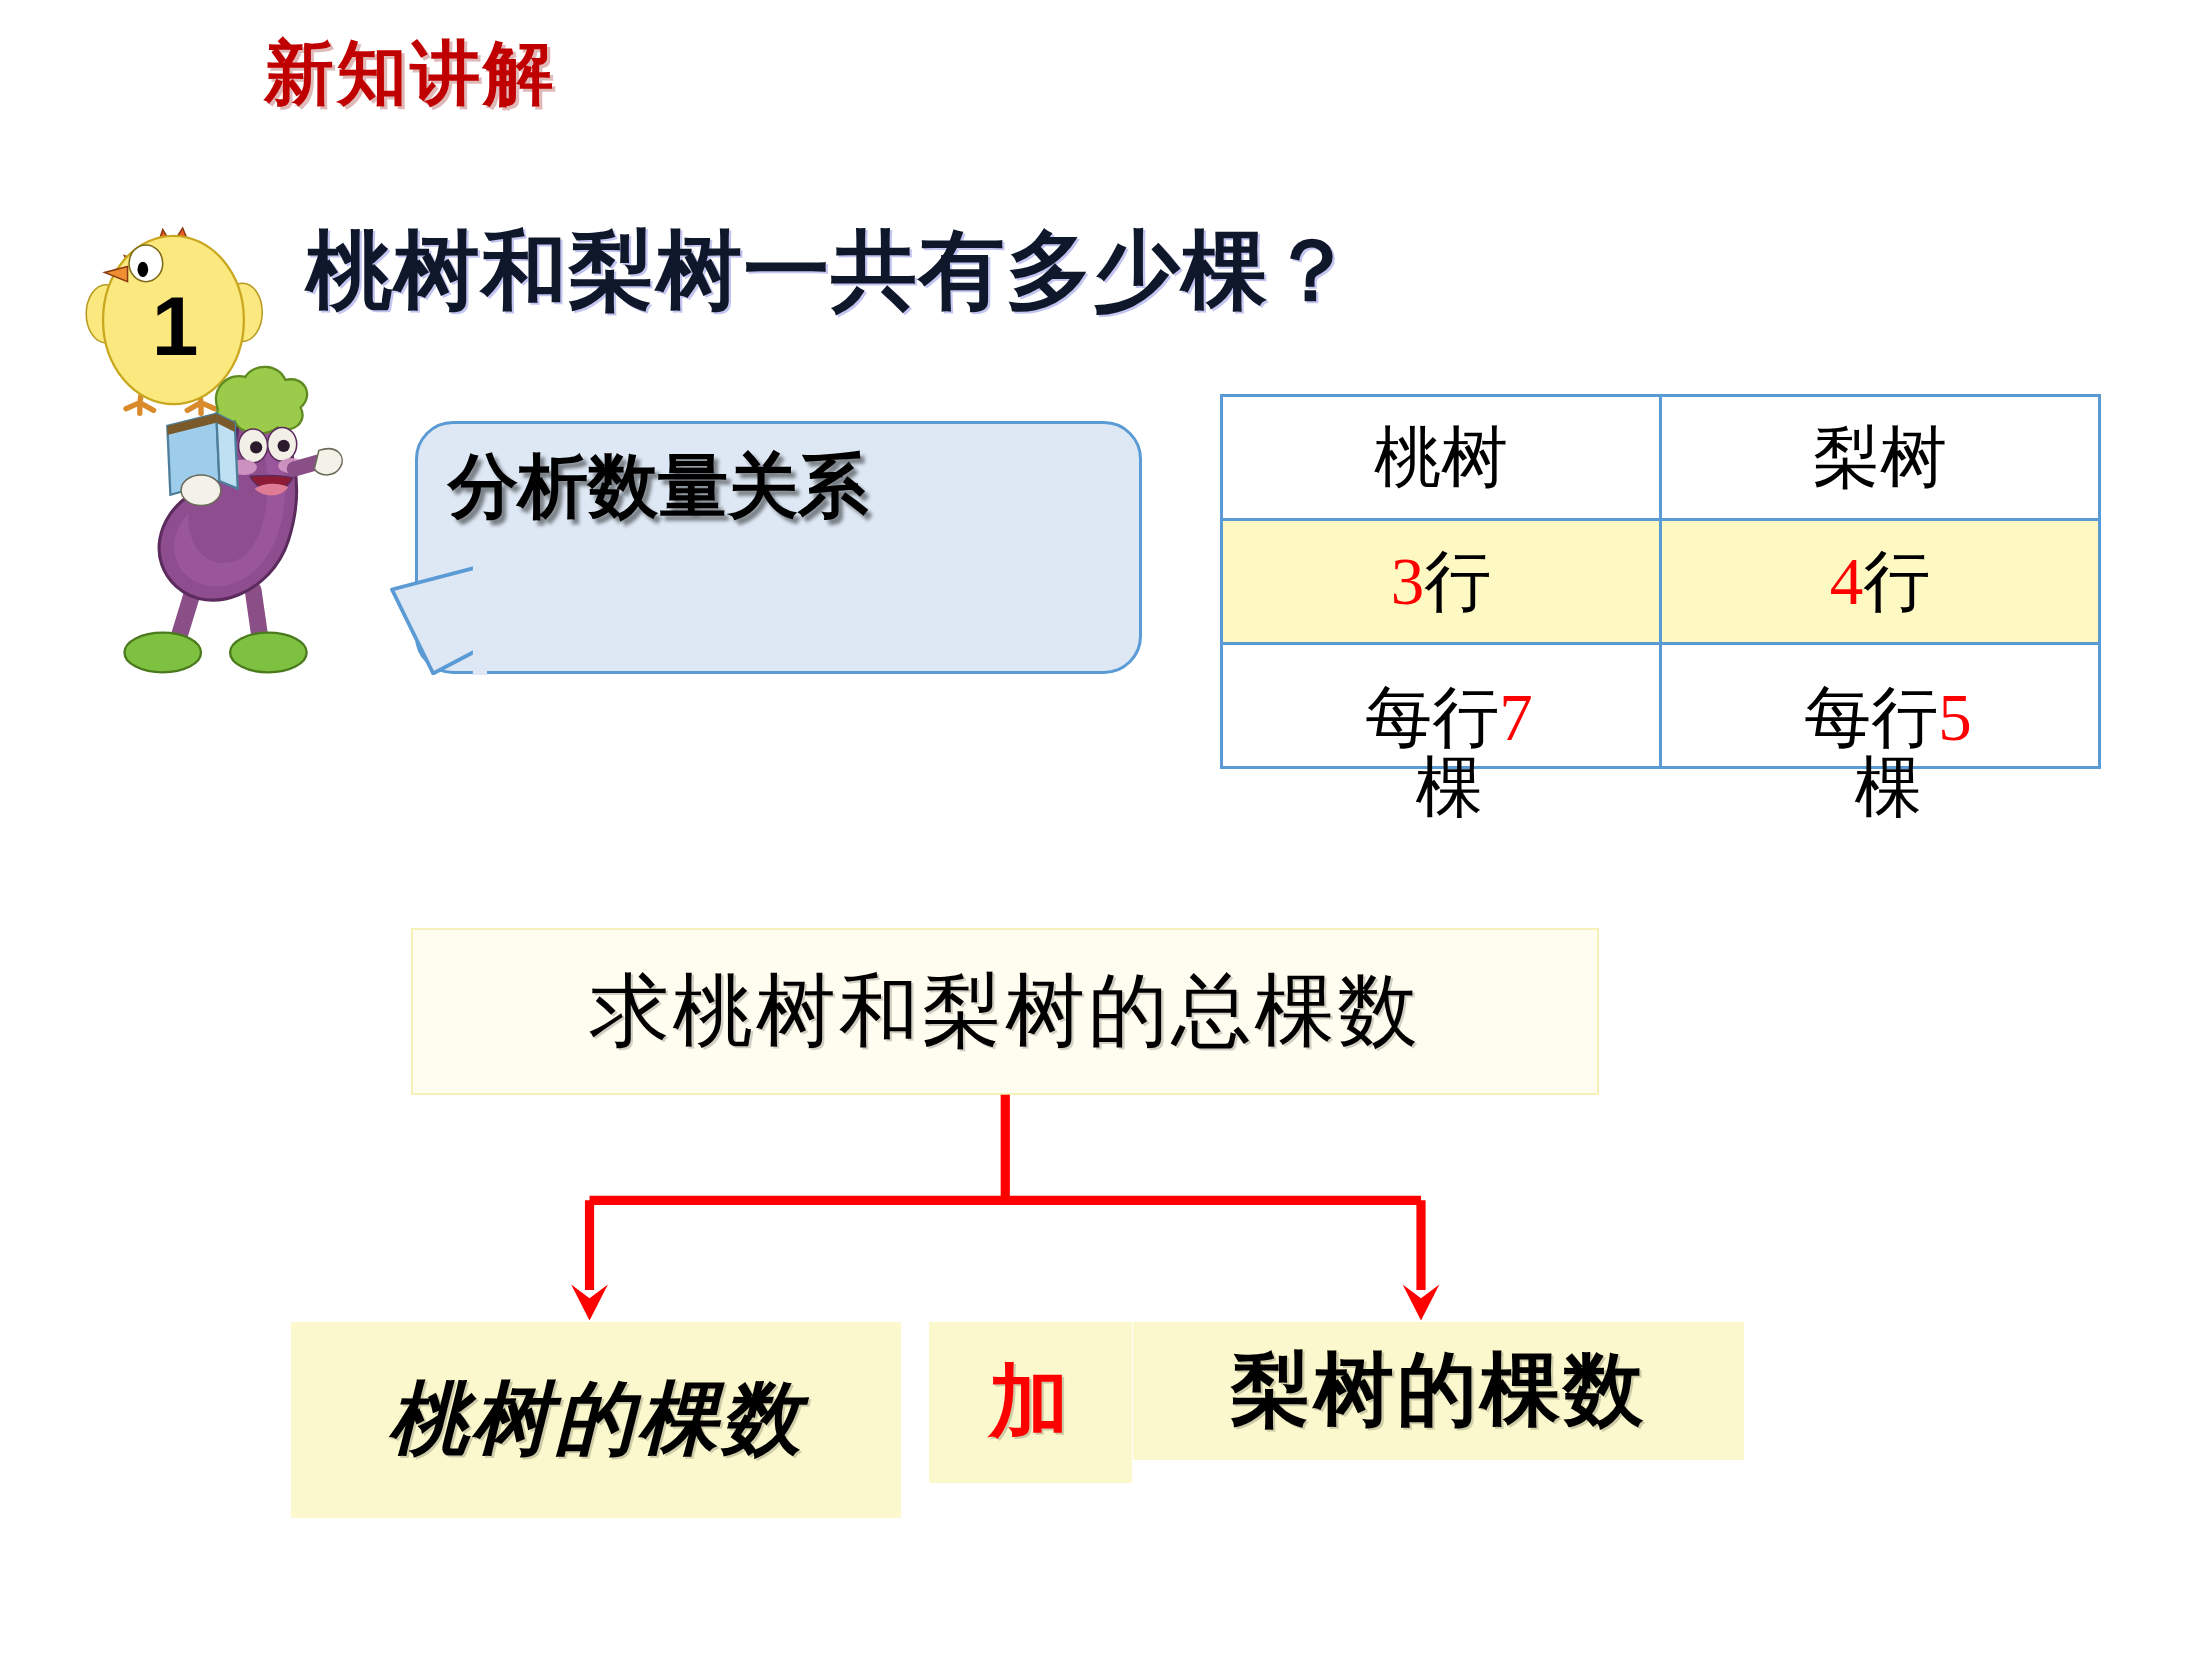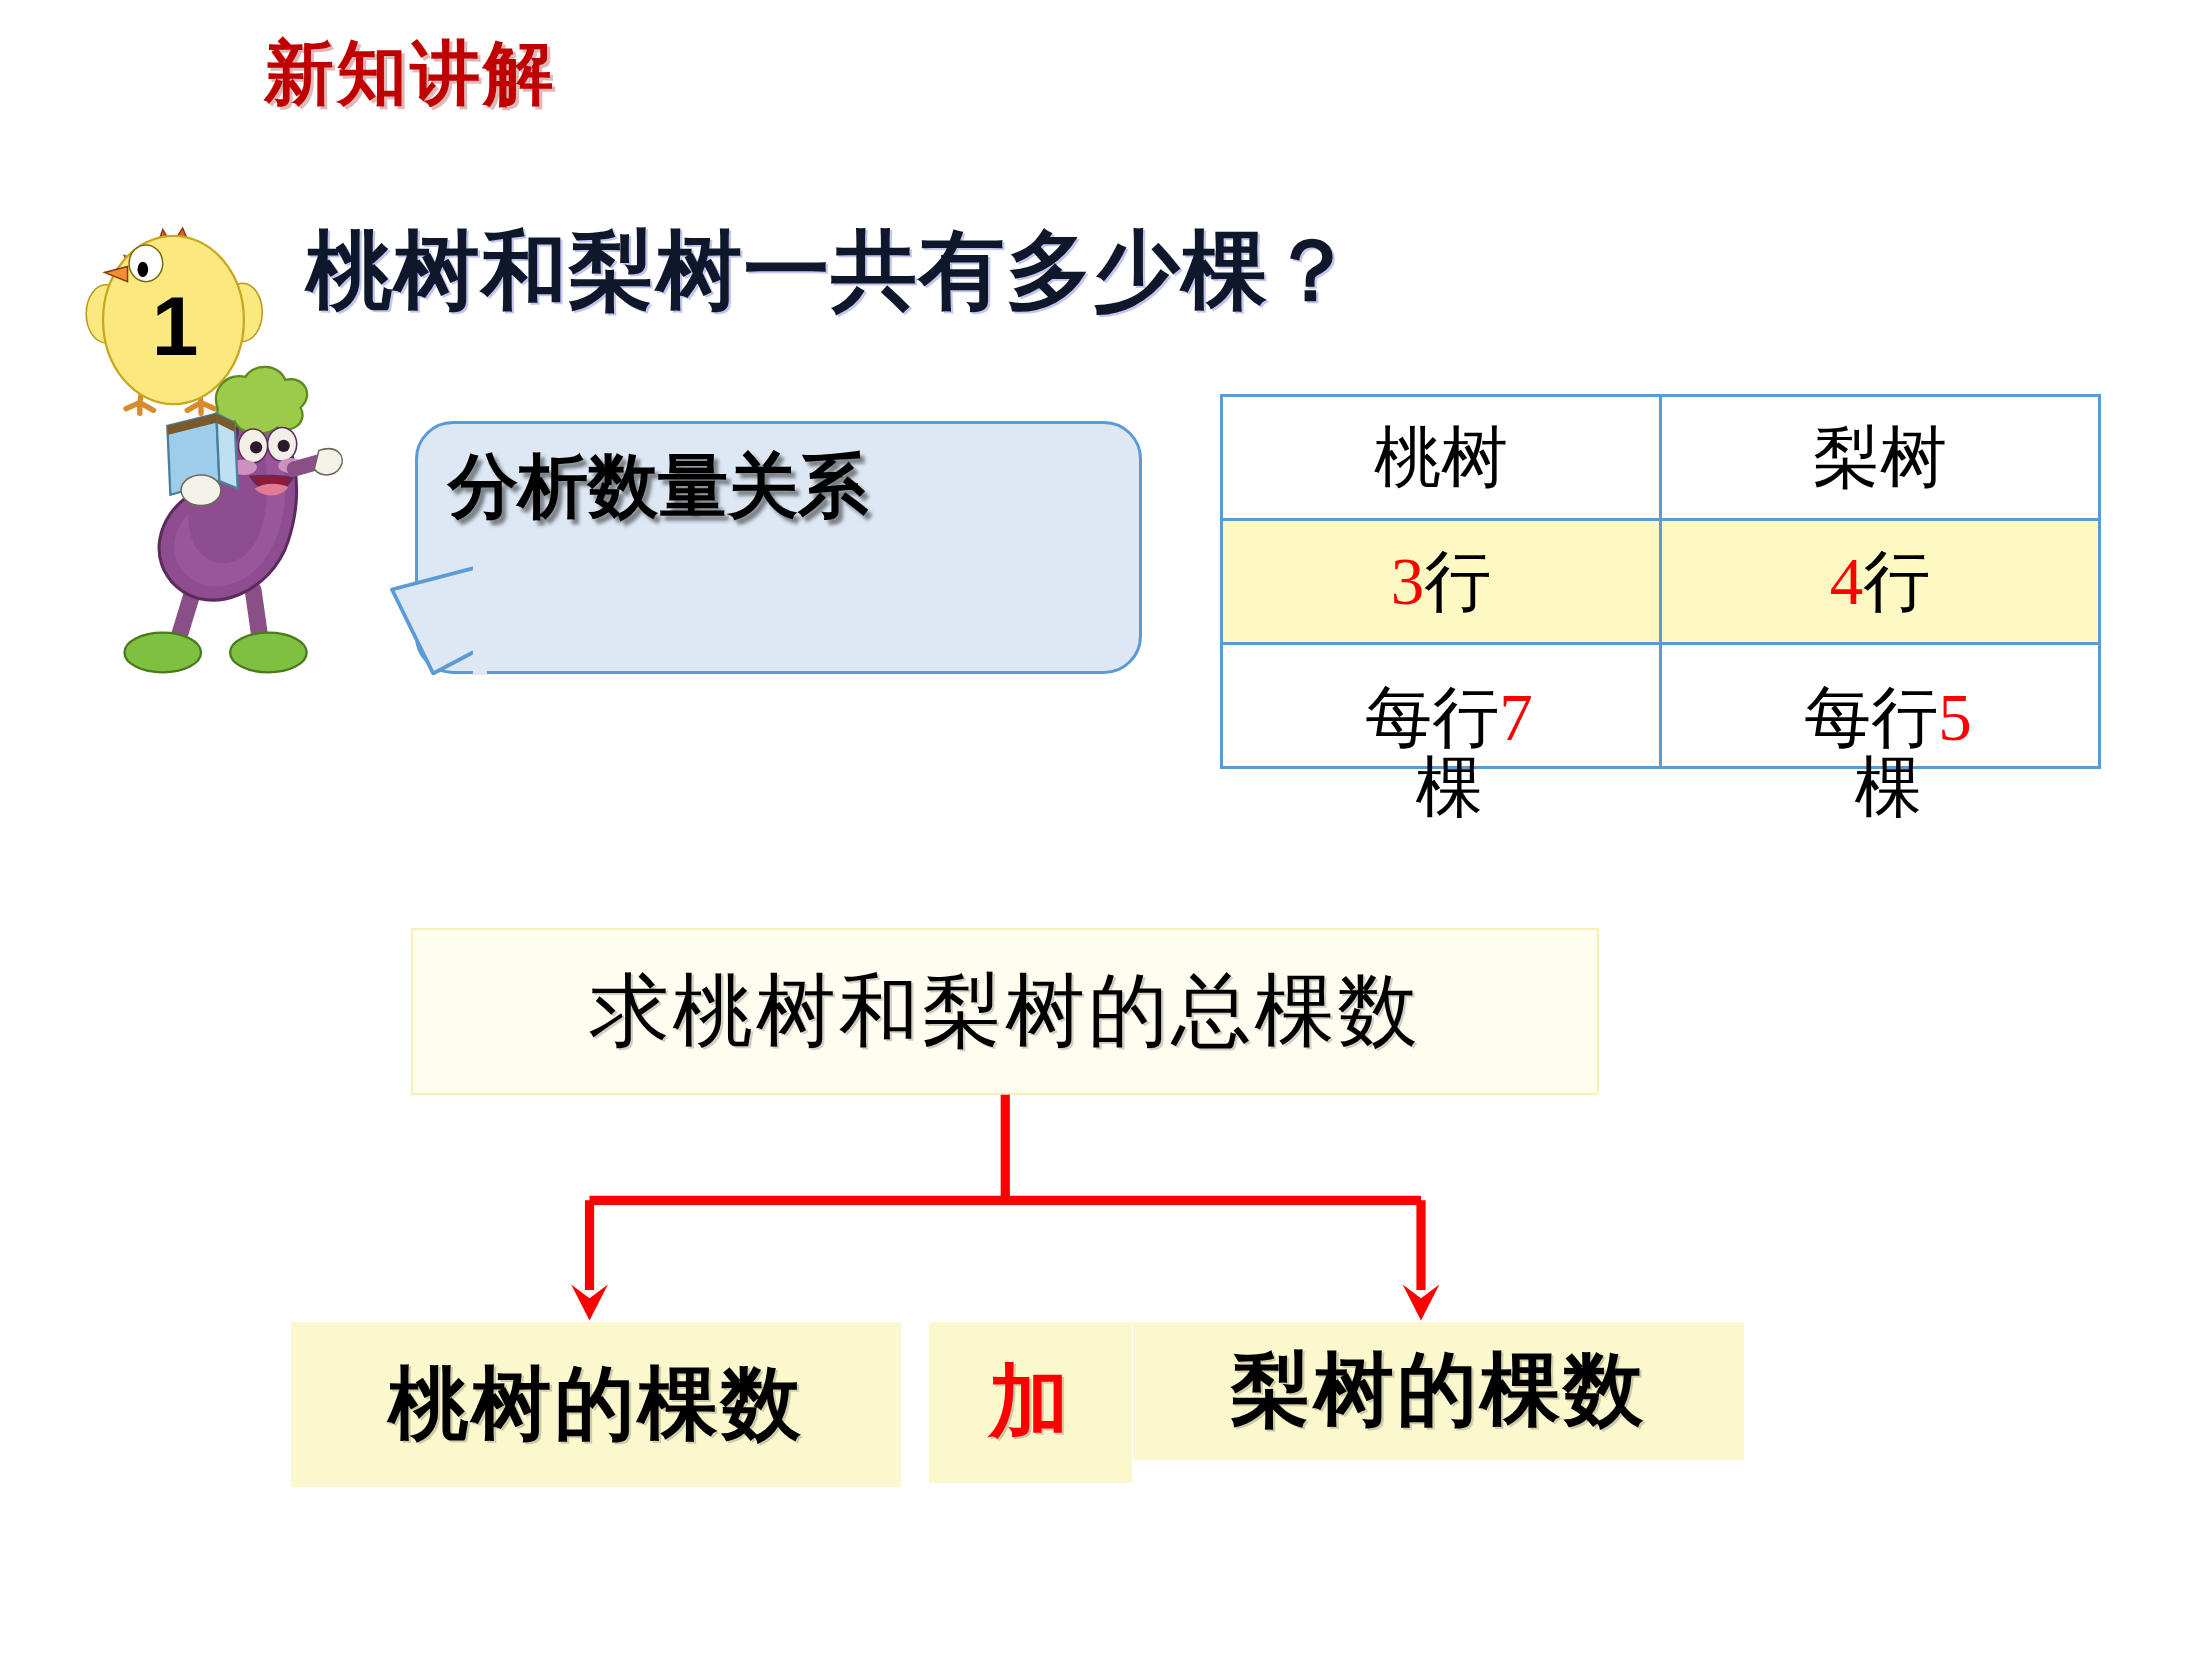--- a/index.html
+++ b/index.html
@@ -198,21 +198,21 @@
   }
   .yellow-box .txt {
     font-family: "Liberation Serif", "DejaVu Serif", serif;
     font-weight: bold;
     font-size: 80px;
     letter-spacing: 3.1px;
     color: #000000;
     text-shadow: 2.3px 2.3px 0 rgba(0,0,0,0.18);
     white-space: nowrap;
   }
-  #box-peach  { left: 291px;  top: 1322px; width: 610px;  height: 165px; }
+  #box-peach  { left: 291px;  top: 1322px; width: 610px;  height: 196px; font-style: italic; }
   #box-plus   { left: 929px; top: 1322px; width: 203px;  height: 161px; }
   #box-pear   { left: 1133px; top: 1322px; width: 611px;  height: 138px; }
   #box-plus .txt { color: #ff0000; }
 </style>
 </head>
 <body>
 
 <div id="slide">
 
   <div id="section-title">新知讲解</div>

